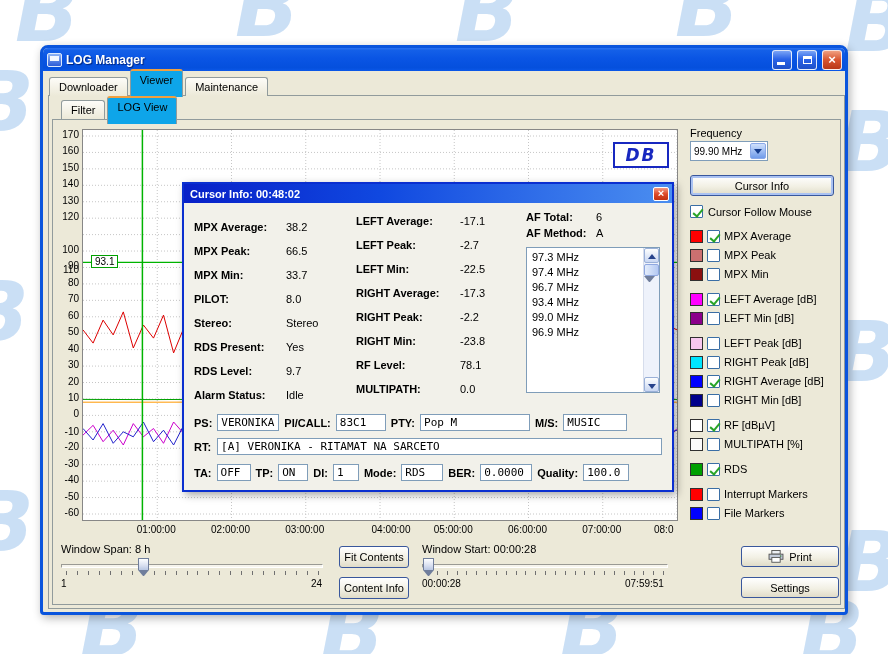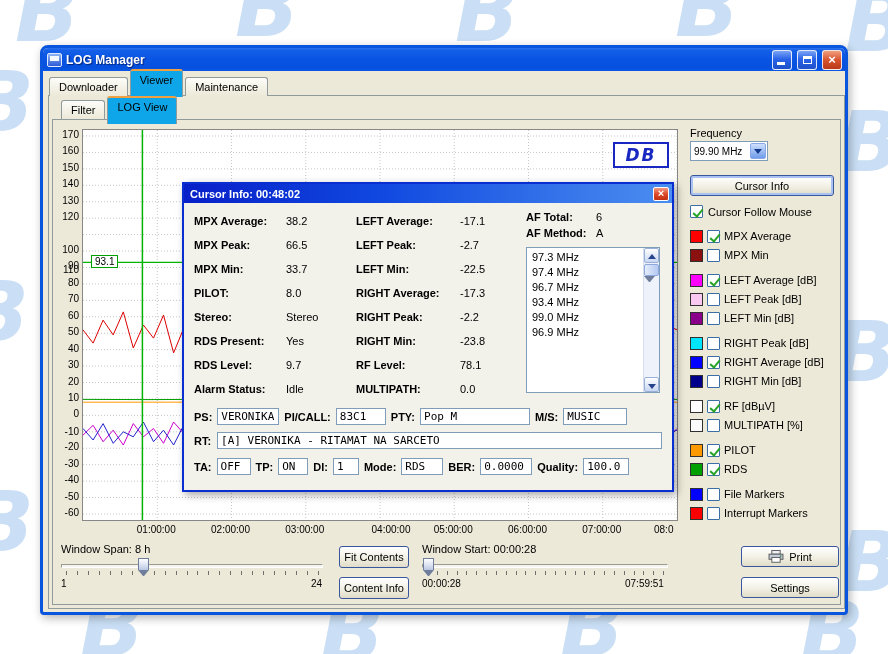--- a/index.html
+++ b/index.html
@@ -62,21 +62,21 @@
   .dlg { position:absolute; left:129px; top:62px; width:492px; height:310px;
          background:#f2f1ea; border:2px solid #0a2fd0; box-shadow:3px 3px 8px rgba(0,0,0,.35); z-index:6; }
   .dlg-title { height:19px; display:flex; align-items:center; padding:0 3px 0 6px; color:#fff;
                font-size:11px; font-weight:bold;
                background:linear-gradient(90deg,#0820c8 0%,#1048e0 40%,#4b8ef0 100%); }
   .dlg-close { margin-left:auto; width:16px; height:14px; border:1px solid #fff; border-radius:2px;
                background:linear-gradient(#f29a84,#dd4a2a 50%,#c03010); color:#fff; font-size:11px;
                font-weight:bold; display:flex; align-items:center; justify-content:center; line-height:1; }
   .dlg-body { padding:6px 10px 0 10px; }
   .cols { display:flex; }
-  .c1 { width:162px; } .c2 { width:170px; } .c3 { flex:1; }
+  .c1 { width:162px;margin-top:6px; } .c2 { width:170px; } .c3 { flex:1; }
   .frow { height:24px; display:flex; align-items:center; }
   .frow .lab { font-weight:bold; width:92px; }
   .c2 .frow .lab { width:104px; }
   .afrow { height:16px; display:flex; align-items:center; }
   .afrow .lab { font-weight:bold; width:70px; }
   .aflist { margin-top:6px; width:134px; height:146px; background:#fff; border:1px solid #7f9db9;
             position:relative; padding:2px 18px 2px 5px; overflow:hidden; }
   .aflist .item { line-height:15px; }
   .sb { position:absolute; right:0; top:0; bottom:0; width:16px; background:#eef2fb; border-left:1px solid #d6ddec; }
   .sb .b { position:absolute; left:0; width:15px; height:15px; border:1px solid #9ab0d8; border-radius:2px;
@@ -413,39 +413,44 @@
       <div class="fm-row">
         <span class="chk on" id="fmChk"></span>
         <span>Cursor Follow Mouse</span>
       </div>
       <div class="legend" id="legend">
           <div class="lrow">
             <span class="swatch" style="background: rgb(255, 0, 0);"></span>
             <span class="chk on"></span>
             <span>MPX Average</span>
           </div>
+          <div class="lrow">
+            <span class="swatch" style="background: rgb(204, 112, 112);"></span>
+            <span class="chk"></span>
+            <span>MPX Peak</span>
+          </div>
           <div class="lrow gap">
             <span class="swatch" style="background: rgb(139, 16, 16);"></span>
             <span class="chk"></span>
             <span>MPX Min</span>
           </div>
           <div class="lrow">
             <span class="swatch" style="background: rgb(255, 0, 255);"></span>
             <span class="chk on"></span>
             <span>LEFT Average [dB]</span>
           </div>
-          <div class="lrow">
-            <span class="swatch" style="background: rgb(248, 200, 240);"></span>
-            <span class="chk"></span>
-            <span>LEFT Peak [dB]</span>
-          </div>
           <div class="lrow gap">
             <span class="swatch" style="background: rgb(139, 0, 139);"></span>
             <span class="chk"></span>
             <span>LEFT Min [dB]</span>
+          </div>
+          <div class="lrow">
+            <span class="swatch" style="background: rgb(248, 200, 240);"></span>
+            <span class="chk"></span>
+            <span>LEFT Peak [dB]</span>
           </div>
           <div class="lrow">
             <span class="swatch" style="background: rgb(0, 229, 255);"></span>
             <span class="chk"></span>
             <span>RIGHT Peak [dB]</span>
           </div>
           <div class="lrow">
             <span class="swatch" style="background: rgb(0, 0, 255);"></span>
             <span class="chk on"></span>
             <span>RIGHT Average [dB]</span>
@@ -457,40 +462,35 @@
           </div>
           <div class="lrow">
             <span class="swatch" style="background: rgb(255, 255, 255);"></span>
             <span class="chk on"></span>
             <span>RF [dBµV]</span>
           </div>
           <div class="lrow gap">
             <span class="swatch" style="background: rgb(251, 251, 251);"></span>
             <span class="chk"></span>
             <span>MULTIPATH [%]</span>
-          </div>
-          <div class="lrow">
-            <span class="swatch" style="background: rgb(255, 153, 0);"></span>
-            <span class="chk on"></span>
-            <span>PILOT</span>
           </div>
           <div class="lrow gap">
             <span class="swatch" style="background: rgb(0, 160, 0);"></span>
             <span class="chk on"></span>
             <span>RDS</span>
           </div>
           <div class="lrow">
+            <span class="swatch" style="background: rgb(255, 0, 0);"></span>
+            <span class="chk"></span>
+            <span>Interrupt Markers</span>
+          </div>
+          <div class="lrow">
             <span class="swatch" style="background: rgb(0, 0, 255);"></span>
             <span class="chk"></span>
             <span>File Markers</span>
-          </div>
-          <div class="lrow">
-            <span class="swatch" style="background: rgb(255, 0, 0);"></span>
-            <span class="chk"></span>
-            <span>Interrupt Markers</span>
           </div>
         </div>
     </div>
 
     <div class="abs" style="left:8px;top:423px">Window Span: 8 h</div>
     <div class="slider" id="slider1" style="left:8px;top:438px;width:262px">
       <div class="track"></div>
     <span class="tick" style="left: 5px;"></span>
         <span class="tick" style="left: 15.9565px;"></span>
         <span class="tick" style="left: 26.913px;"></span>

